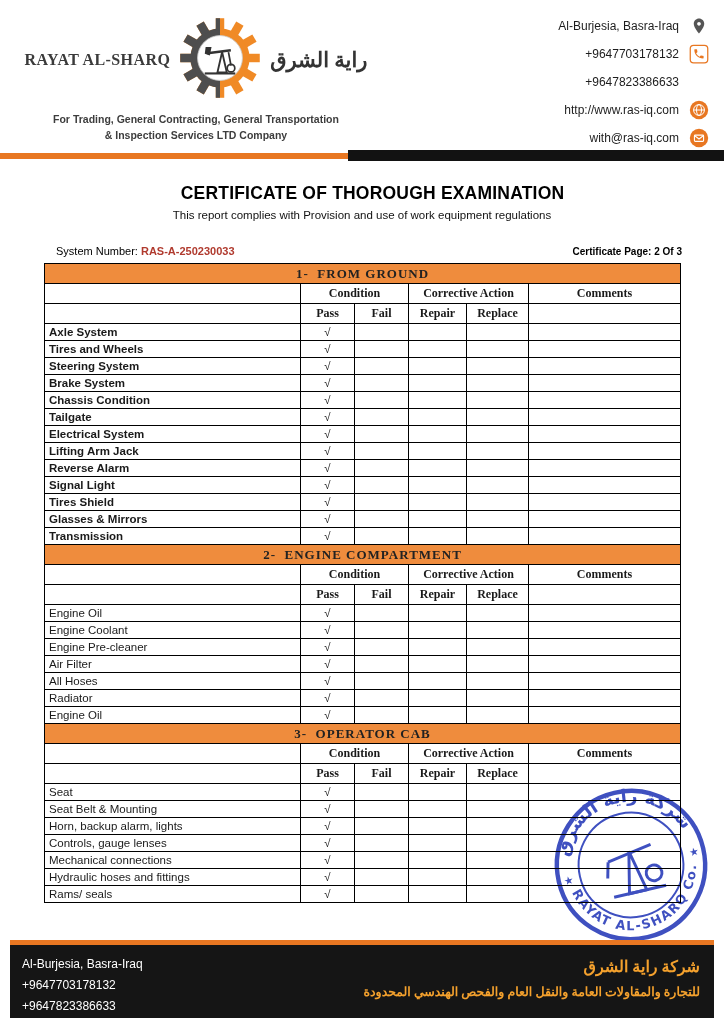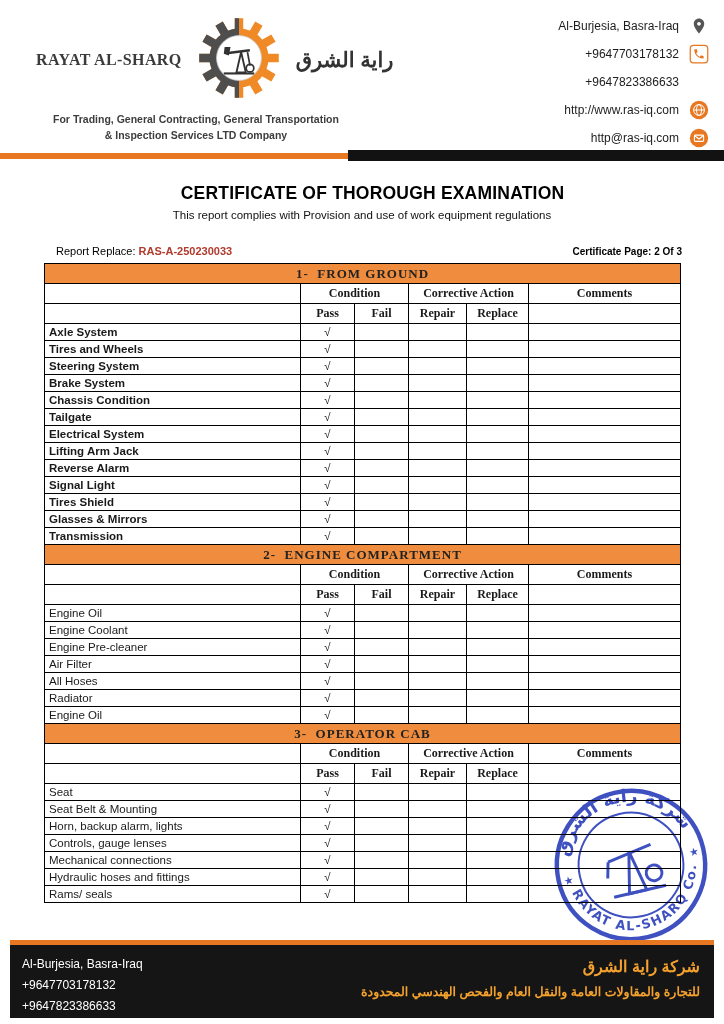--- a/index.html
+++ b/index.html
@@ -2,26 +2,26 @@
 <html style="--orange: #E87722; --band-orange: #EF8C3D; --divider-black: #121212; --report-red: #B03A2E; --stamp-blue: #2438B8; --footer-bg: #151515; --footer-orange: #F4A12D; --logo-orange: #F08A26;"><head>
 <meta charset="utf-8">
 <style>
   * { margin:0; padding:0; box-sizing:border-box; }
   html,body { background:#ffffff; }
   .page {
     position:relative; width:724px; height:1024px; margin:0 auto;
     background:#ffffff; overflow:hidden;
     font-family:"Liberation Sans", sans-serif; color:#1a1a1a;
   }
-  .arabic { font-family:Liberation Sans, sans-serif; }
+  .arabic { font-family:Liberation Serif, serif; }
 
   
   .topbar { position:relative; height:150px; }
   .logo-block { position:absolute; left:36px; top:12px; width:320px; }
-  .logo-row { display:flex; align-items:center; gap:14px; height:96px; }
+  .logo-row { display:flex; align-items:center; justify-content:center; gap:7px; height:96px; }
   .cname-en { font-family:"Liberation Serif", serif; font-weight:bold; font-size:16px;
               letter-spacing:.4px; color:#3b3b3b; white-space:nowrap; }
   .cname-ar { font-weight:bold; font-size:21px; color:#333; white-space:nowrap; }
   .tagline  { margin-top:4px; text-align:center; font-size:10.5px; font-weight:bold;
               color:#3d3d3d; line-height:1.5; }
   .contacts { position:absolute; right:14px; top:12px; width:236px; }
   .contact-row { display:flex; align-items:center; justify-content:flex-end; height:28px; }
   .ctext { font-size:12px; color:#1d1d1d; }
   .cicon { width:22px; height:22px; margin-left:9px; display:flex; align-items:center; justify-content:center; }
   .cicon svg { display:block; }
@@ -148,21 +148,21 @@
             <circle cx="12" cy="12" r="11" fill="var(--orange,#E87722)"></circle>
             <g stroke="#fff" stroke-width="1.2" fill="none">
               <circle cx="12" cy="12" r="6.5"></circle>
               <ellipse cx="12" cy="12" rx="3" ry="6.5"></ellipse>
               <line x1="5.5" y1="12" x2="18.5" y2="12"></line>
             </g>
           </svg>
         </span>
       </div>
       <div class="contact-row">
-        <span class="ctext">http@ras-iq.com</span>
+        <span class="ctext">with@ras-iq.com</span>
         <span class="cicon">
           <svg width="20" height="20" viewBox="0 0 24 24">
             <circle cx="12" cy="12" r="11" fill="var(--orange,#E87722)"></circle>
             <rect x="6.5" y="8.5" width="11" height="7.5" rx="1" fill="none" stroke="#fff" stroke-width="1.3"></rect>
             <polyline points="6.5,9 12,13.2 17.5,9" fill="none" stroke="#fff" stroke-width="1.3"></polyline>
           </svg>
         </span>
       </div>
     </div>
   </header>
@@ -170,21 +170,21 @@
   <div class="divider">
     <div class="divider-black"></div>
     <div class="divider-orange"></div>
   </div>
 
   <div class="doc-title">CERTIFICATE OF THOROUGH EXAMINATION</div>
   <div class="doc-subtitle">This report complies with Provision and use of work equipment regulations</div>
 
   <div class="report-row">
     <div class="report-left">
-      <span>Report Replace:</span>
+      <span>System Number:</span>
       <span class="report-num">RAS-A-250230033</span>
     </div>
     <div class="cert-page">Certificate Page: 2 Of 3</div>
   </div>
 
   <table class="inspection">
     <colgroup>
       <col style="width:256px">
         <col style="width:54px">
         <col style="width:54px">

